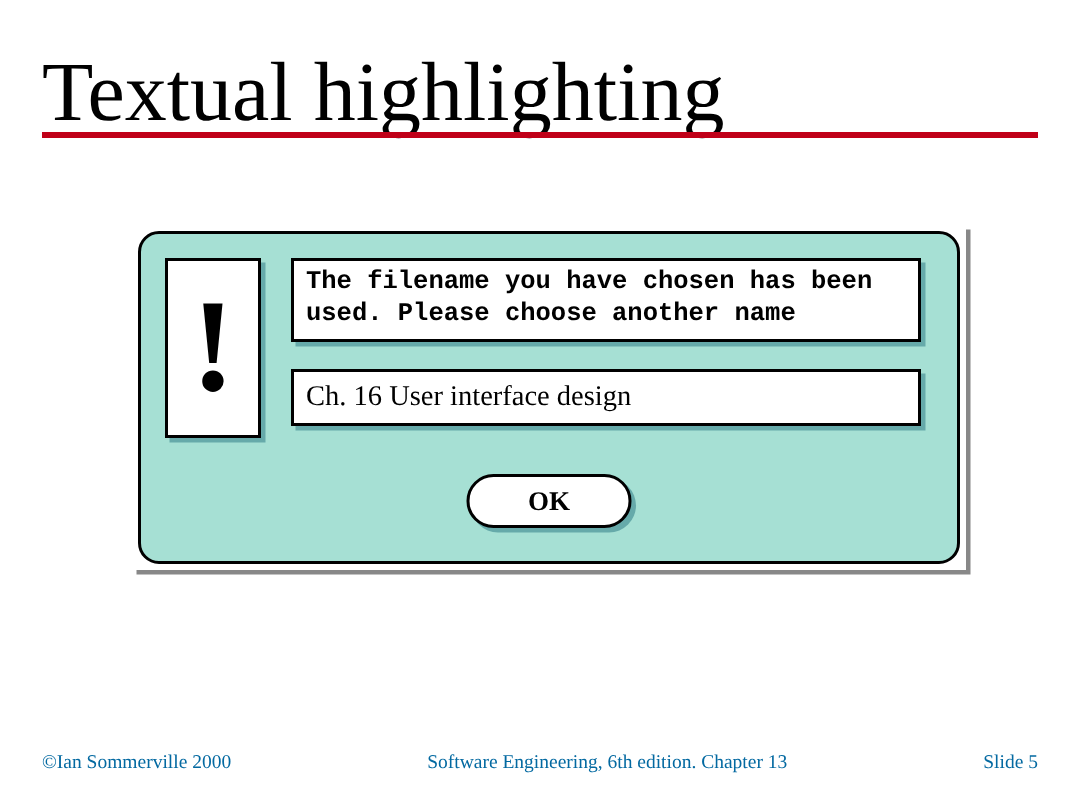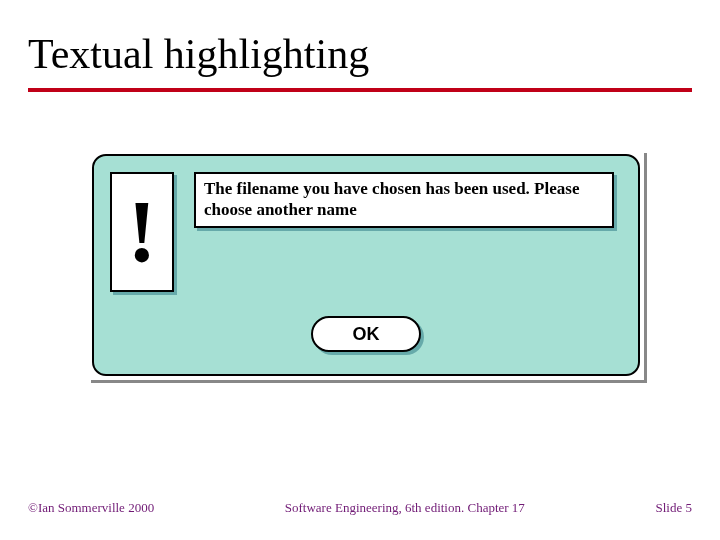--- a/index.html
+++ b/index.html
@@ -3,21 +3,21 @@
 <meta charset="utf-8">
 <style>
   * { box-sizing: border-box; margin: 0; padding: 0; }
   html, body { width: 720px; height: 540px; background: #fff; font-family: "Times New Roman", Times, serif; }
   .slide {
     width: 720px; height: 540px; position: relative; background: #fff;
   }
   .title {
     position: absolute;
     left: 28px; top: 30px;
-    font-size: 42px;
+    font-size: 56px;
     color: #000;
     font-weight: normal;
   }
   .title-rule {
     position: absolute;
     left: 28px; top: 88px;
     width: 664px; height: 0;
     border-top: 4px solid #c00018;
   }
   .dialog-frame {
@@ -52,21 +52,21 @@
   .msg-box {
     position: absolute;
     left: 100px; top: 16px;
     width: 420px; height: 56px;
     background: #fff;
     border: 2px solid #000;
     box-shadow: 3px 3px 0 #6aa;
     padding: 4px 8px;
     font-size: 17px;
     font-weight: bold;
-    font-family: Liberation Serif, serif;
+    font-family: Liberation Mono, monospace;
     line-height: 1.25;
   }
   .input-box {
     position: absolute;
     left: 100px; top: 90px;
     width: 420px; height: 38px;
     background: #fff;
     border: 2px solid #000;
     box-shadow: 3px 3px 0 #6aa;
     padding: 4px 8px;
@@ -80,56 +80,57 @@
     display: flex; justify-content: center; gap: 50px;
   }
   .btn {
     width: 110px; height: 36px;
     background: #fff;
     border: 2px solid #000;
     border-radius: 20px;
     box-shadow: 3px 3px 0 #6aa;
     font-size: 18px;
     font-weight: bold;
-    font-family: Liberation Sans, sans-serif;
+    font-family: Liberation Serif, serif;
     display: flex; align-items: center; justify-content: center;
     cursor: pointer;
   }
   .footer {
     position: absolute;
     left: 28px; right: 28px; bottom: 24px;
     display: flex; justify-content: space-between;
     font-size: 13px;
-    color: #701a75;
+    color: #0369a1;
   }
 </style>
 </head>
 <body>
 
 <div class="slide">
 
   <div class="title">Textual highlighting</div>
   <div class="title-rule"></div>
 
   <div class="dialog-frame">
     <div class="dialog">
 
       <div class="exclaim-box">
         <span>!</span>
       </div>
 
       <div class="msg-box">The filename you have chosen has been used. Please choose another name</div>
 
+      <div class="input-box">Ch. 16 User interface design</div>
 
       <div class="btn-row">
         <div class="btn">OK</div>
       </div>
 
     </div>
   </div>
 
   <div class="footer">
     <span>©Ian Sommerville 2000</span>
-    <span>Software Engineering, 6th edition. Chapter 17</span>
+    <span>Software Engineering, 6th edition. Chapter 13</span>
     <span>Slide 5</span>
   </div>
 
 </div>
 
 </body></html>

